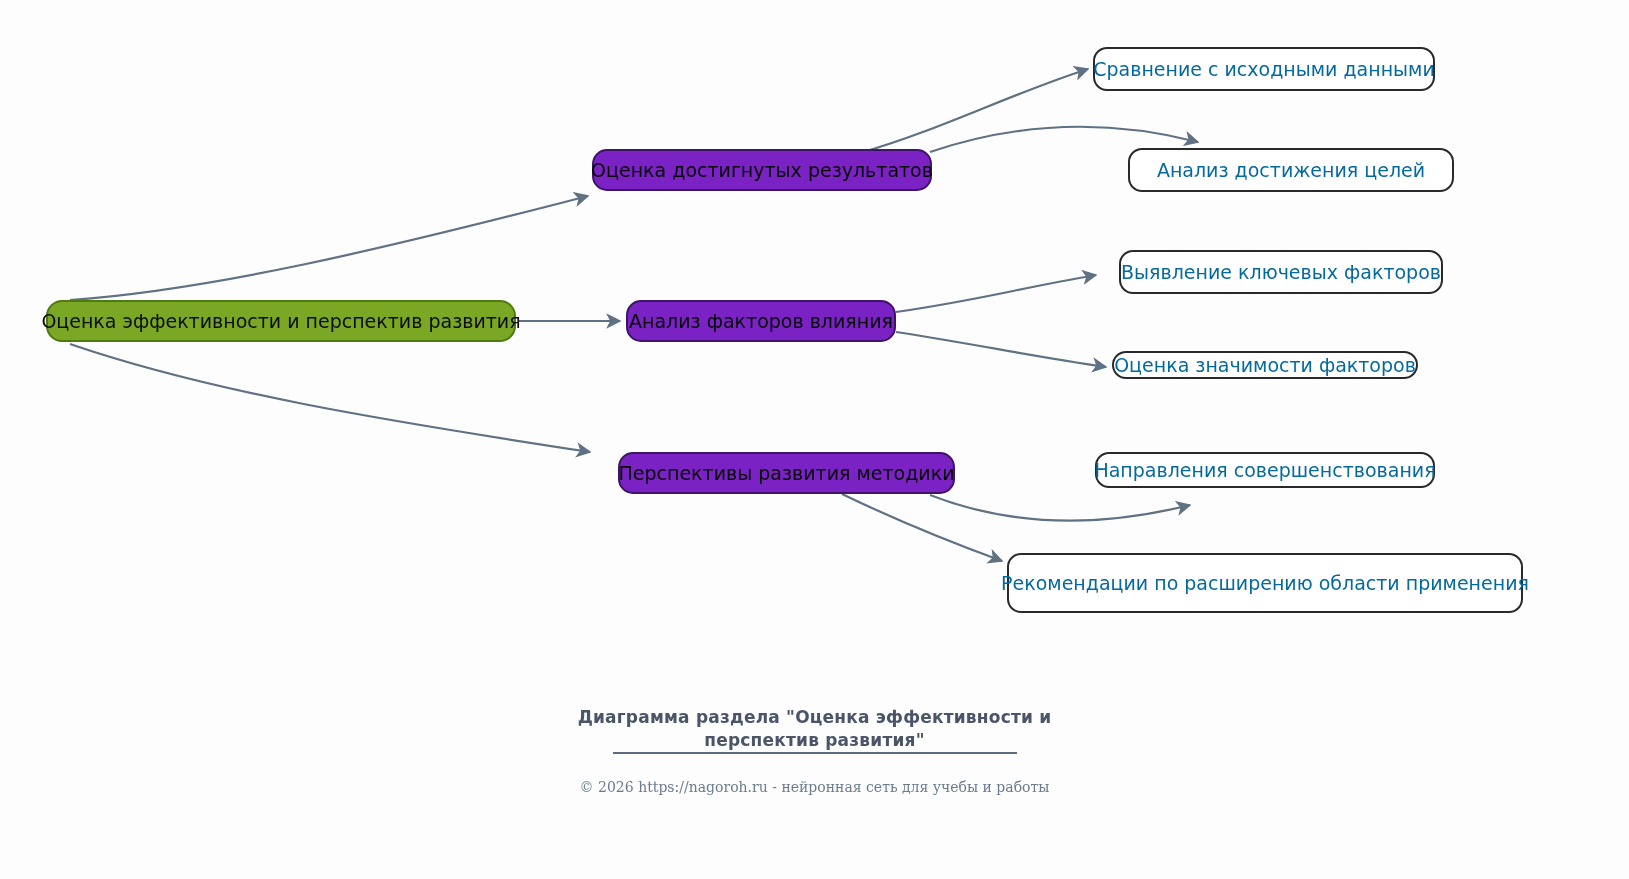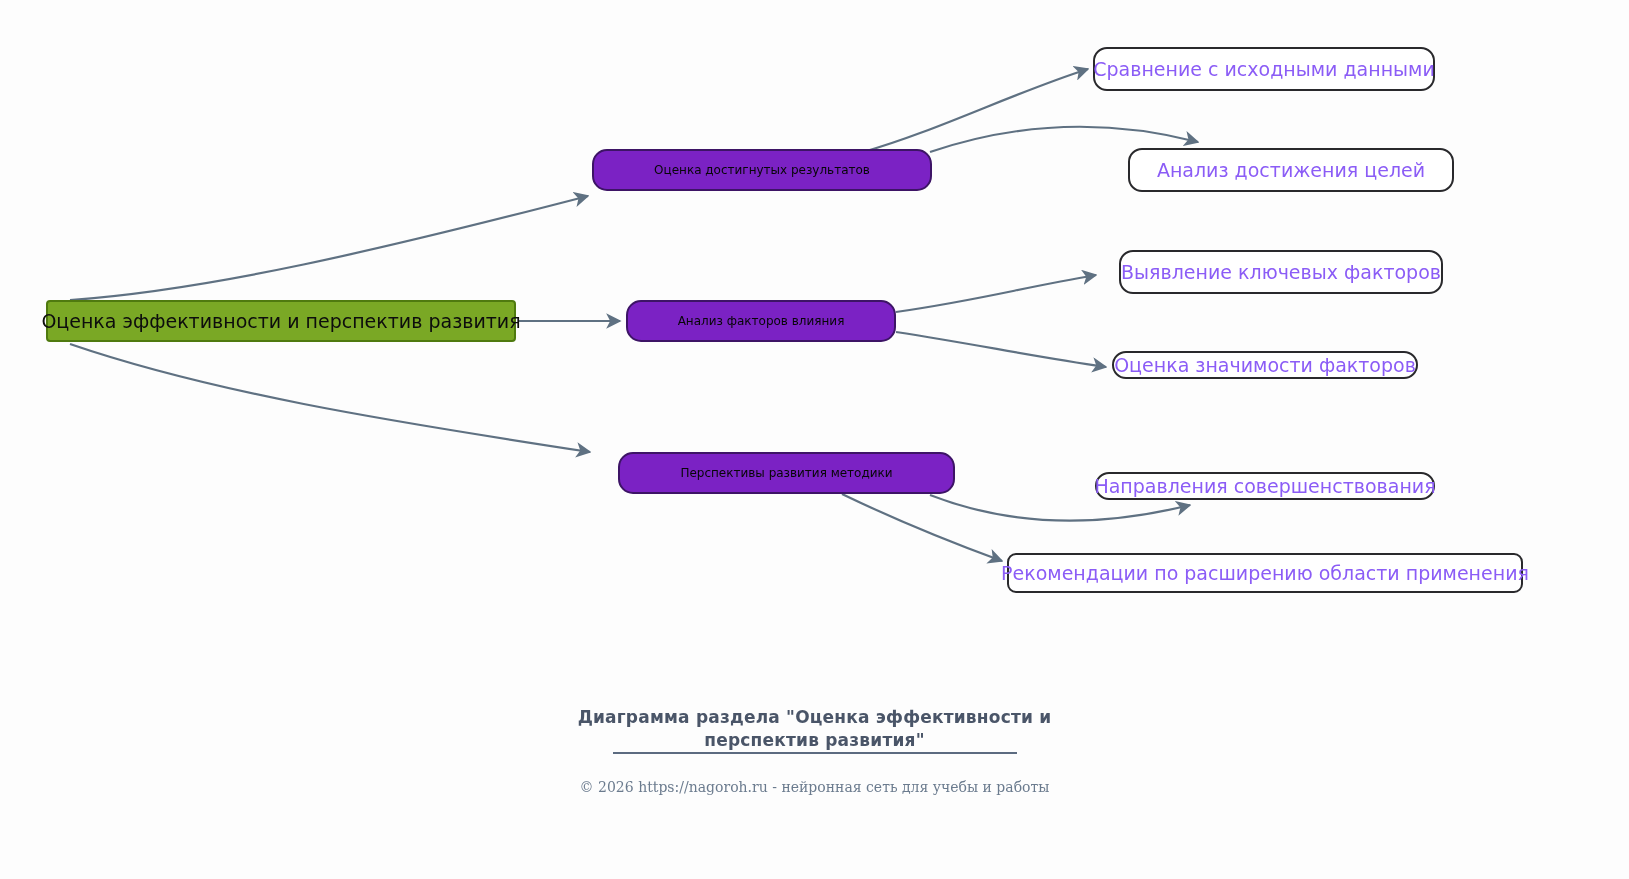--- a/index.html
+++ b/index.html
@@ -34,33 +34,33 @@
     justify-content: center;
     white-space: nowrap;
     border-radius: 14px;
     font-family: "DejaVu Sans", sans-serif;
   }
   .node-root {
     background: #7aa825;
     border: 2px solid #4f7a0f;
     color: #0d0d0d;
     font-size: 19px;
-    border-radius: 4px;
+    border-radius: 16px;
   }
   .node-branch {
     background: #7b22c4;
     border: 2px solid #3d1466;
     color: #070707;
-    font-size: 12px;
+    font-size: 19px;
     border-radius: 15px;
   }
   .node-leaf {
     background: #ffffff;
     border: 2px solid #29292c;
-    color: #8b5cf6;
+    color: #0369a1;
     font-size: 19px;
     border-radius: 14px;
   }
   .node-label {
     padding: 0 2px;
     line-height: 1;
   }
   #diagram-title {
     position: absolute;
     left: 0;
@@ -151,25 +151,25 @@
   </div>
 
   <div class="node node-leaf" style="left:1112px; top:351px; width:306px; height:28px;">
     <span class="node-label">Оценка значимости факторов</span>
   </div>
 
   <div class="node node-branch" style="left:593px; top:452px; width:337px; height:42px;margin-left:25px;">
     <span class="node-label">Перспективы развития методики</span>
   </div>
 
-  <div class="node node-leaf" style="left:1095px; top:452px; width:340px; height:28px;margin-top:20px;">
+  <div class="node node-leaf" style="left:1095px; top:452px; width:340px; height:36px;">
     <span class="node-label">Направления совершенствования</span>
   </div>
 
-  <div class="node node-leaf" style="left:1007px; top:553px; width:516px; height:40px;border-radius:9px;">
+  <div class="node node-leaf" style="left:1007px; top:553px; width:516px; height:60px;">
     <span class="node-label">Рекомендации по расширению области применения</span>
   </div>
 
   <div id="diagram-title">
     <span>Диаграмма раздела "Оценка эффективности и</span>
     <span id="title-line-2">перспектив развития"</span>
   </div>
 
   <div id="title-rule"></div>
 

